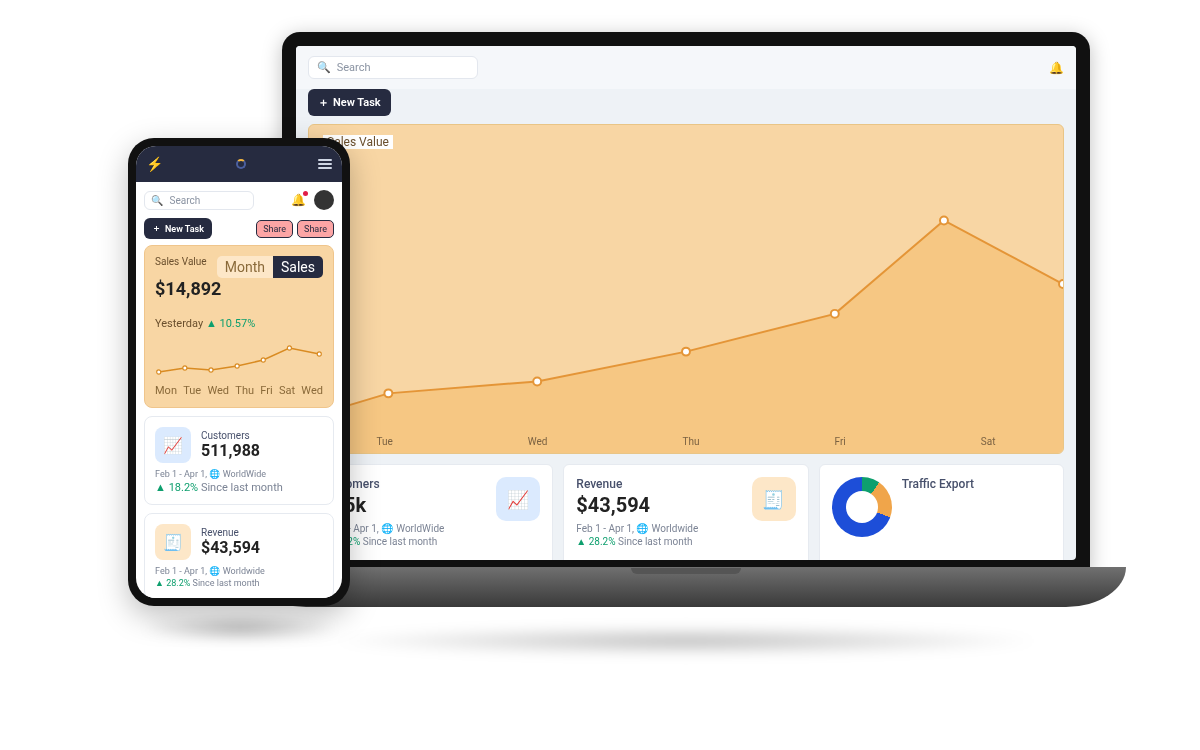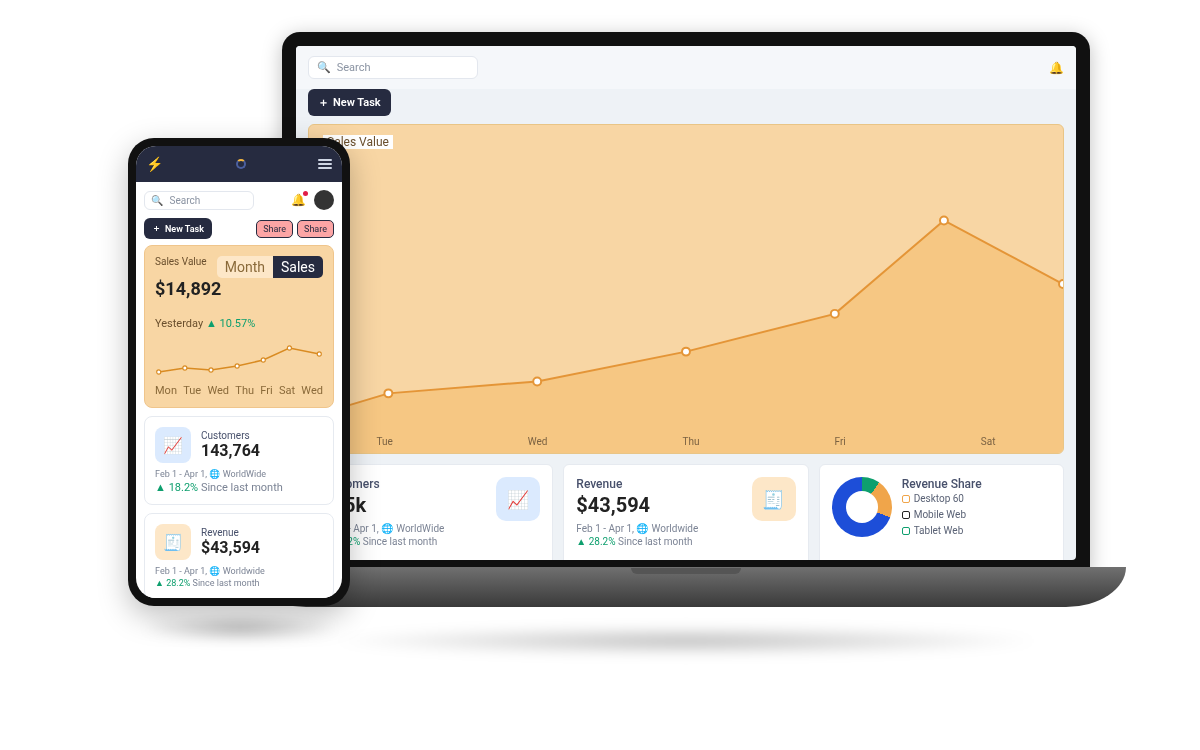--- a/index.html
+++ b/index.html
@@ -134,26 +134,21 @@
           </div>
           <div class="growth">
             <span>▲</span>
             <span>28.2%</span>
             <span style="color:#7c8495">Since last month</span>
           </div>
         </div>
 
         <div class="stat-card">
           <div class="donut"></div>
-          <h4>Revenue Share</h4>
-          <div class="legend">
-            <div><span class="lg-dot c-or"></span><span>Desktop 60</span></div>
-            <div><span class="lg-dot c-bk"></span><span>Mobile Web</span></div>
-            <div><span class="lg-dot c-gr"></span><span>Tablet Web</span></div>
-          </div>
+          <h4>Traffic Export</h4>
         </div>
       </div>
 
     </div>
   </div>
   <div class="laptop-base"></div>
   <div class="laptop-notch"></div>
 </div>
 
 <div class="phone-shadow"></div>
@@ -224,21 +219,21 @@
         <span>Sat</span>
         <span>Wed</span>
       </div>
     </div>
 
     <div class="card">
       <div class="row-ic">
         <div class="icbox ic-blue">📈</div>
         <div>
           <div style="color:#47506b">Customers</div>
-          <div class="ph-big">143,764</div>
+          <div class="ph-big">511,988</div>
         </div>
       </div>
       <div class="sub" style="font-size:9px">
         <span>Feb 1 - Apr 1,</span>
         <span>🌐</span>
         <span>WorldWide</span>
       </div>
       <div class="growth" style="font-size:11px">
         <span>▲</span>
         <span>18.2%</span>

